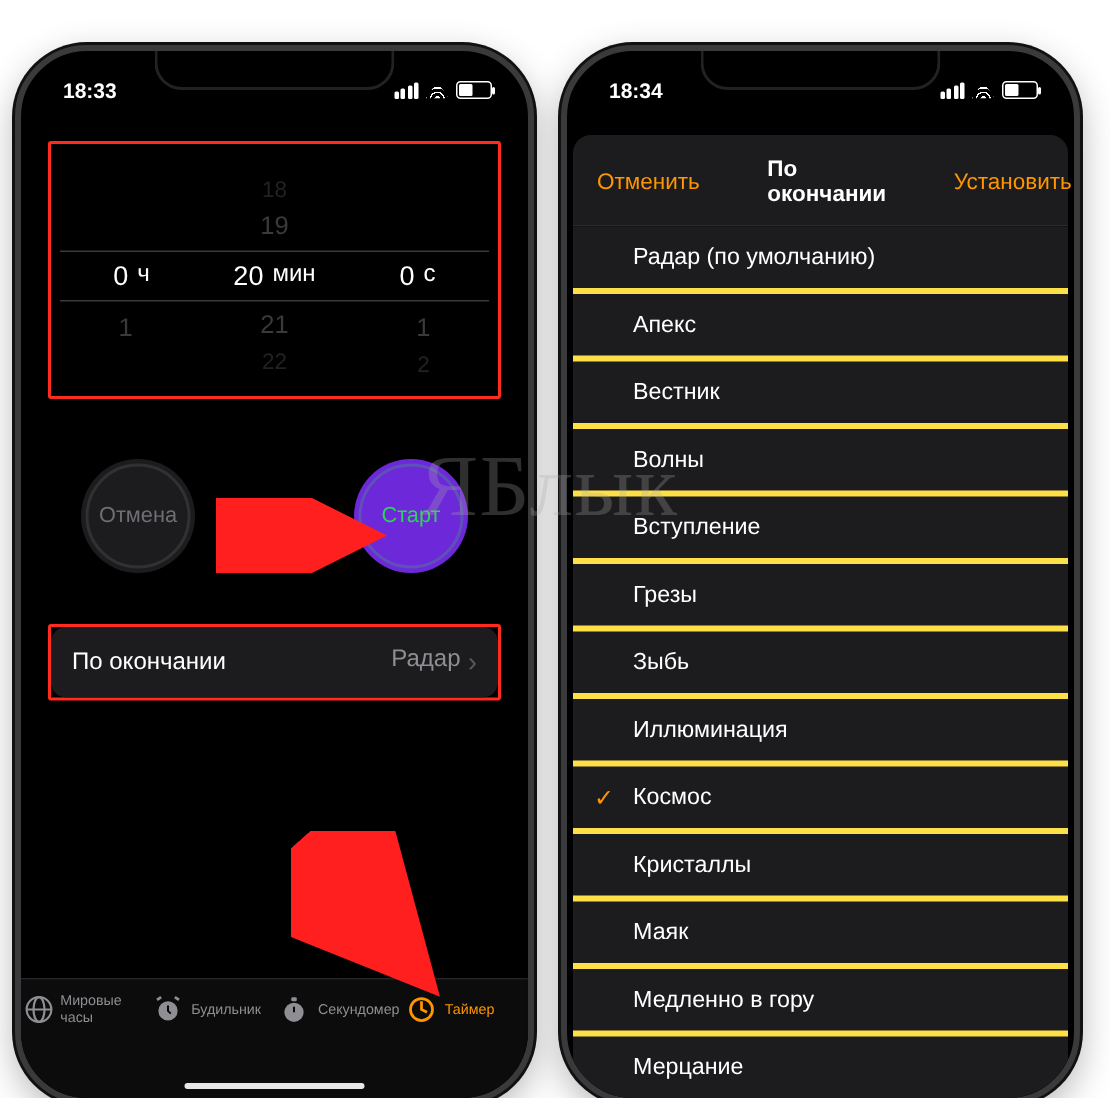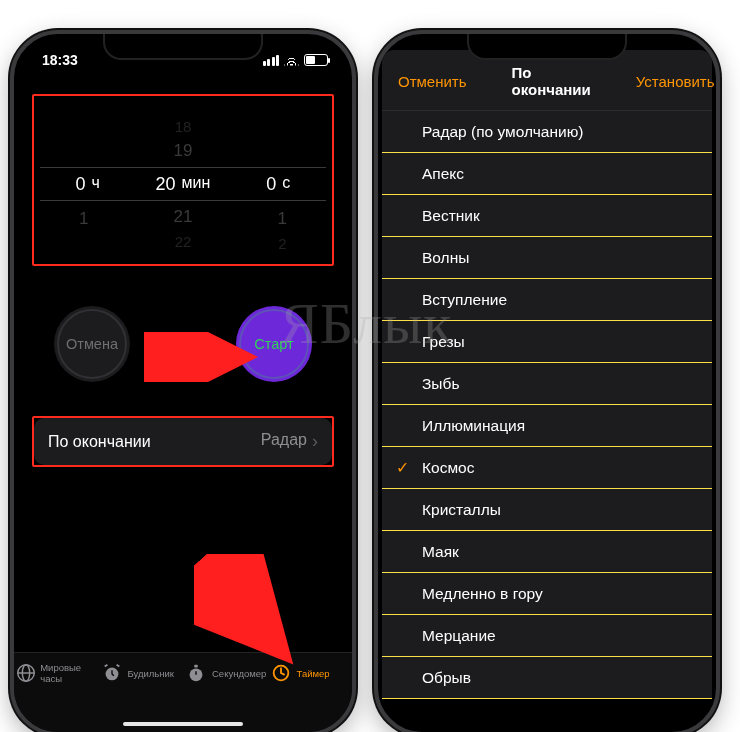--- a/index.html
+++ b/index.html
@@ -155,21 +155,21 @@
   .modal-header .ht { color:#fff; font-size:15px; font-weight:600; }
   .sound-list {
     background:#1c1c1e;
     margin: 0 4px;
     overflow:hidden;
   }
   .sound-row {
     display:flex; align-items:center;
     padding: 11.5px 16px 11.5px 40px;
     color:#fff; font-size:15.5px;
-    border-bottom:1px solid #fde047;
+    border-bottom:4px solid #fde047;
     position:relative;
   }
   .sound-row .check {
     position:absolute; left:14px; color:#ff9500; font-size:16px;
   }
 
   
   .arrow {
     position:absolute; z-index:10;
   }
@@ -335,20 +335,35 @@
               <path d="M0 0 L10 5 L0 10 Z" fill="#ff1f1f"></path>
             </marker>
           </defs>
           <line x1="10" y1="10" x2="90" y2="100" stroke="#ff1f1f" stroke-width="14" marker-end="url(#ah2)"></line>
         </svg>
     </div>
   </div>
 
   <div class="phone">
     <div class="notch"></div>
+    <div class="statusbar">
+      <span>18:34</span>
+      <div class="status-right">
+        <span class="bars">
+            <i></i>
+            <i></i>
+            <i></i>
+            <i></i>
+          </span>
+        <span class="wifi-icon"></span>
+        <span class="battery">
+            <i></i>
+          </span>
+      </div>
+    </div>
 
     <div class="modal-header">
       <span class="hl">Отменить</span>
       <span class="ht">По окончании</span>
       <span class="hl">Установить</span>
     </div>
     <div class="sound-list" id="sound-list">
         <div class="sound-row">
           <span>Радар (по умолчанию)</span>
         </div>

